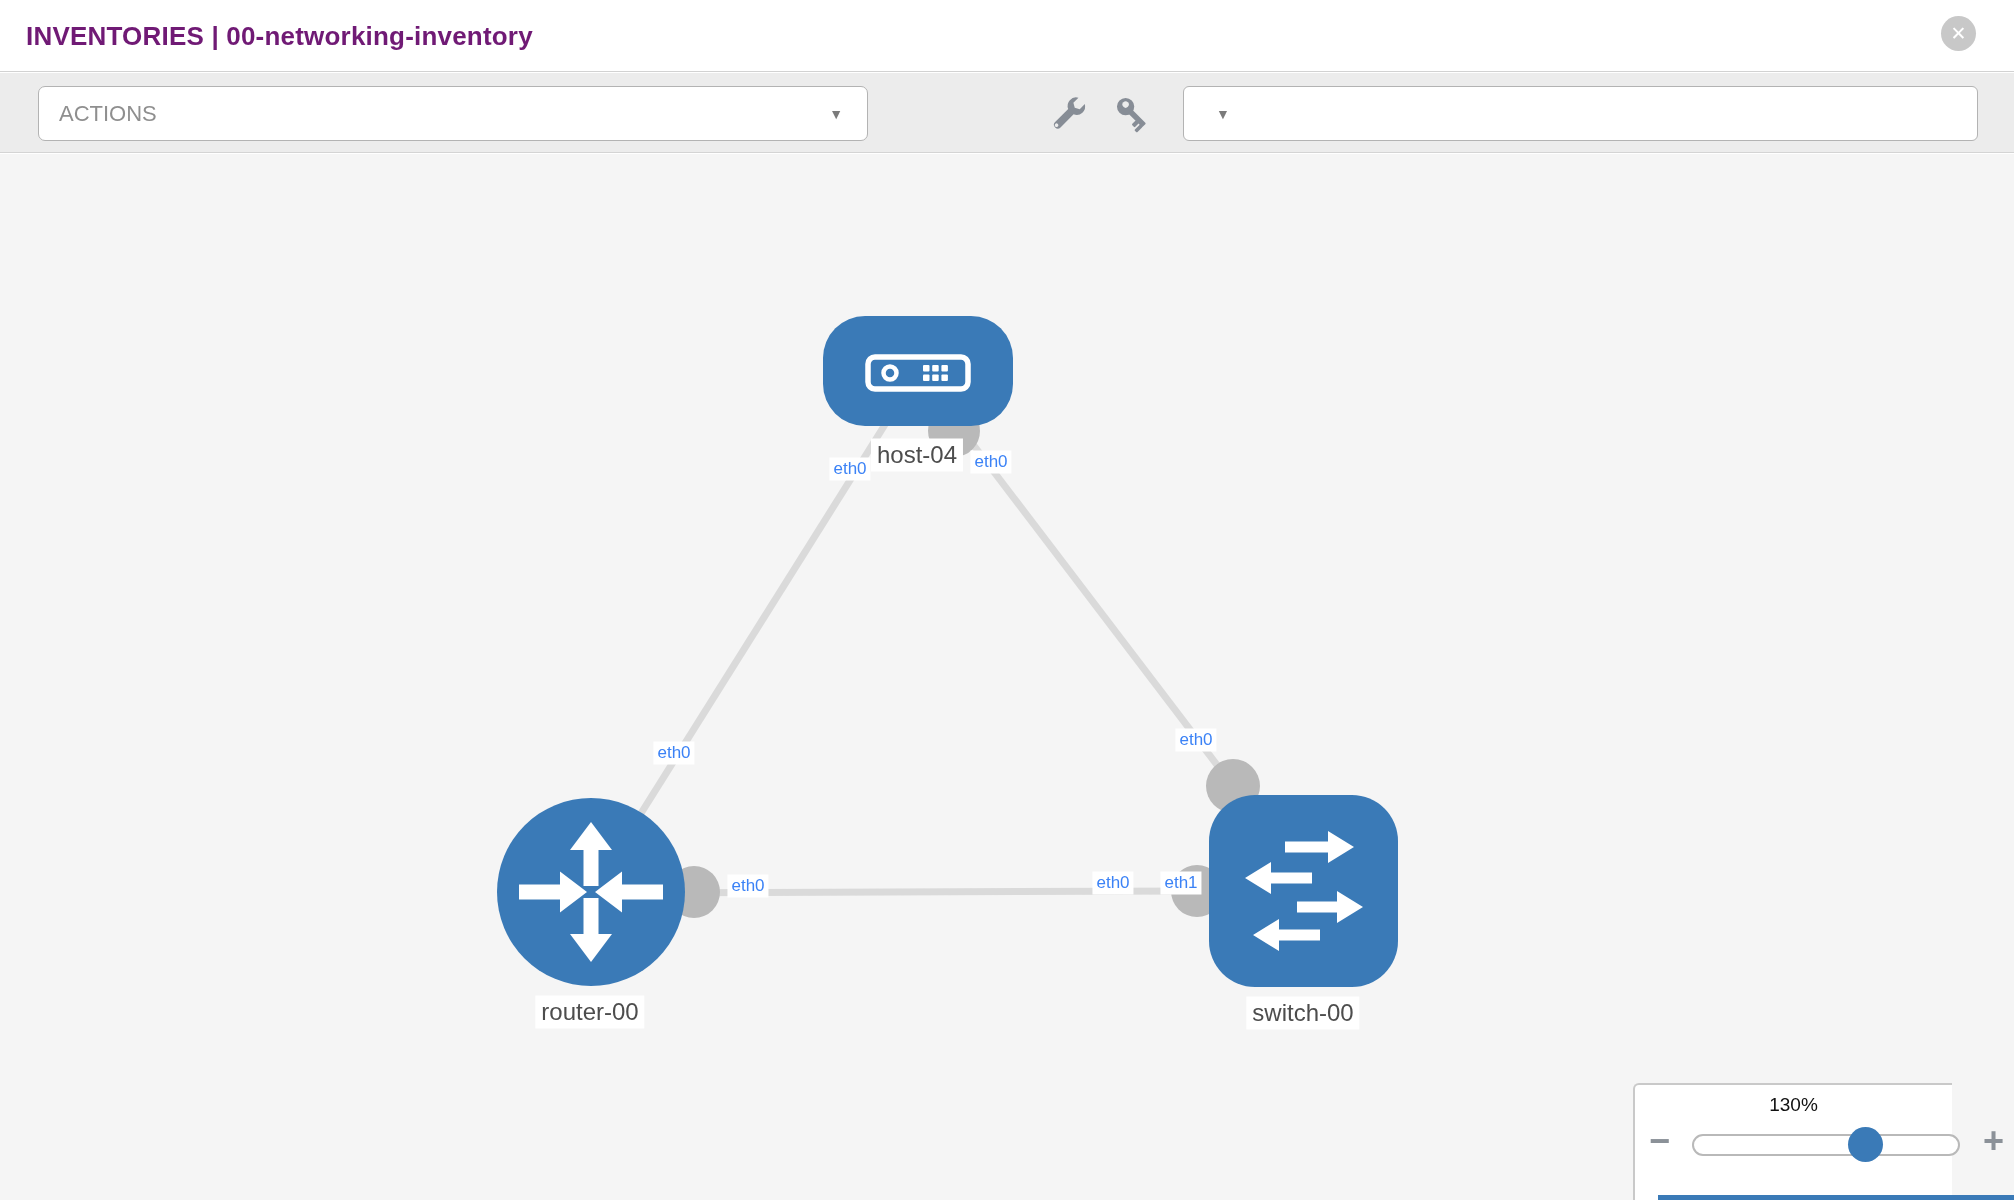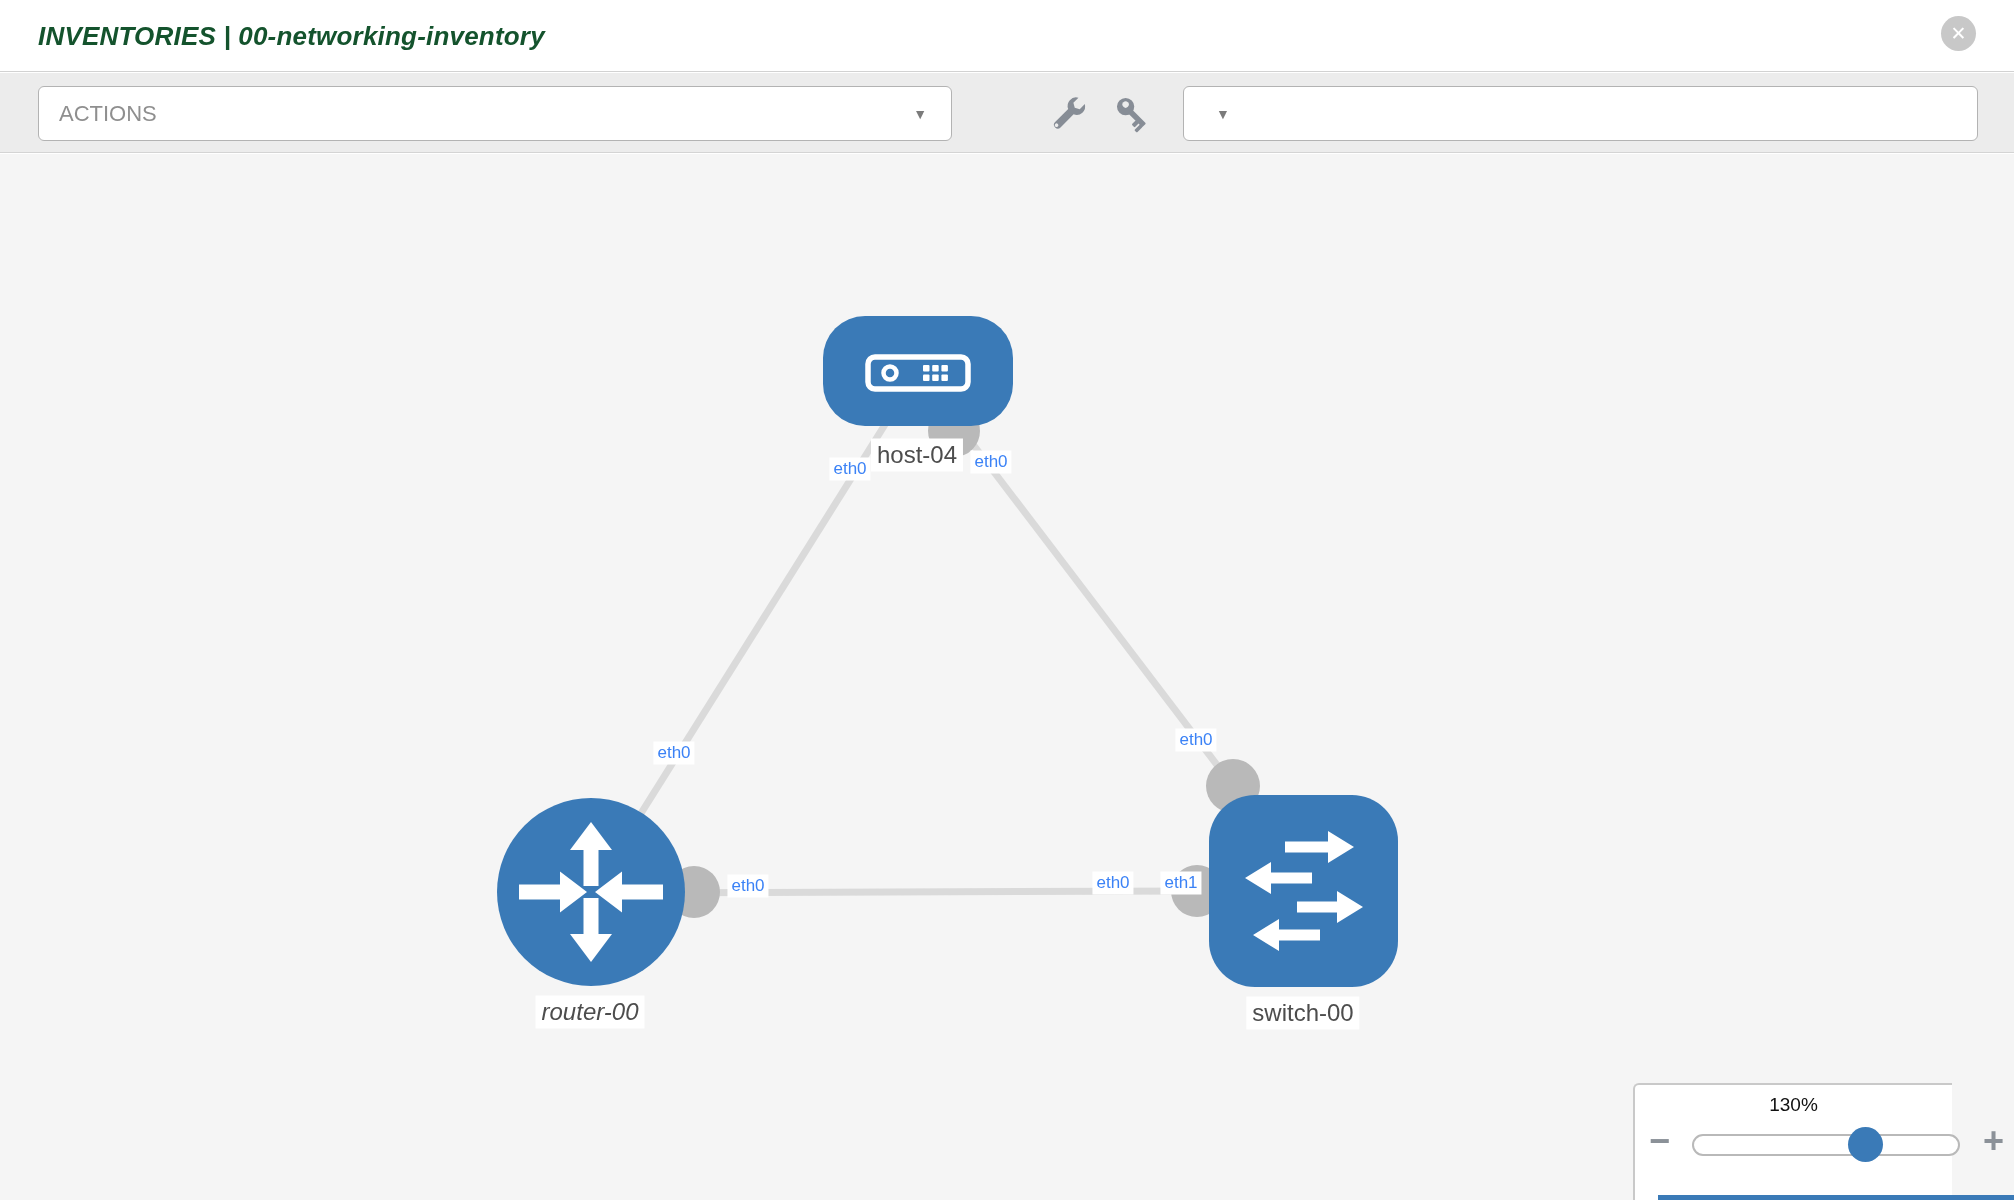--- a/index.html
+++ b/index.html
@@ -2,35 +2,35 @@
 <html><head>
 <meta charset="utf-8">
 <style>
   * { margin:0; padding:0; box-sizing:border-box; }
   html,body { width:2014px; height:1200px; overflow:hidden;
     font-family:"Liberation Sans","DejaVu Sans",sans-serif; background:#fff; }
 
   
   .header { position:absolute; left:0; top:0; width:2014px; height:72px;
     background:#ffffff; border-bottom:1px solid #d2d2d2; }
-  .header-title { position:absolute; left:38px; top:50%; transform:translateY(-50%);
-    font-size:26px; font-weight:bold; color:#14532d; letter-spacing:0.2px;font-style:italic; }
+  .header-title { position:absolute; left:26px; top:50%; transform:translateY(-50%);
+    font-size:26px; font-weight:bold; color:#701a75; letter-spacing:0.2px; }
   .close-btn { position:absolute; left:1941px; top:16px; width:35px; height:35px;
     border-radius:50%; background:#c8c8c8; color:#ffffff; font-size:19px; font-weight:bold;
     display:flex; align-items:center; justify-content:center; cursor:pointer; }
 
   
   .toolbar { position:absolute; left:0; top:73px; width:2014px; height:80px;
     background:#ececec; border-bottom:1px solid #d4d4d4; }
   .fake-select { position:absolute; top:13px; height:55px; background:#fff;
     border:1px solid #b3b3b3; border-radius:6px; display:flex; align-items:center;
     padding:0 24px 0 20px; cursor:pointer; }
   .fake-select .sel-text { font-size:22px; color:#8f8f8f; flex:1; }
   .fake-select .caret { font-size:14px; color:#7b7b7b; margin-left:12px; }
-  .select-actions { left:38px; width:914px; }
+  .select-actions { left:38px; width:830px;border-radius:7px; }
   .select-search { left:1183px; width:795px; }
   .tool-icon { position:absolute; top:22px; width:38px; height:38px; cursor:pointer; }
   .icon-wrench { left:1049px; }
   .icon-key { left:1114px; }
 
   
   .canvas { position:absolute; left:0; top:154px; width:2014px; height:1046px;
     background:#f5f5f5; }
   .net-svg { position:absolute; left:0; top:0; z-index:0; }
 
@@ -149,21 +149,21 @@
       <g fill="#ffffff">
         <path d="M145 52 L119 36 L119 46.5 L76 46.5 L76 57.5 L119 57.5 L119 68 Z"></path>
         <path d="M36 83 L62 67 L62 77.5 L103 77.5 L103 88.5 L62 88.5 L62 99 Z"></path>
         <path d="M154 112 L128 96 L128 106.5 L88 106.5 L88 117.5 L128 117.5 L128 128 Z"></path>
         <path d="M44 140 L70 124 L70 134.5 L111 134.5 L111 145.5 L70 145.5 L70 156 Z"></path>
       </g>
     </svg>
   </div>
 
   <span class="node-label" style="left:917px; top:301px;">host-04</span>
-  <span class="node-label" style="left:590px; top:858px;font-style:italic;">router-00</span>
+  <span class="node-label" style="left:590px; top:858px;">router-00</span>
   <span class="node-label" style="left:1303px; top:859px;">switch-00</span>
 
   <span class="iface-label" style="left:850px; top:315px;">eth0</span>
   <span class="iface-label" style="left:991px; top:308px;">eth0</span>
   <span class="iface-label" style="left:674px; top:599px;">eth0</span>
   <span class="iface-label" style="left:1196px; top:586px;">eth0</span>
   <span class="iface-label" style="left:748px; top:732px;">eth0</span>
   <span class="iface-label iface-under" style="left:1113px; top:729px;">eth0</span>
   <span class="iface-label iface-over" style="left:1181px; top:729px;">eth1</span>
 

